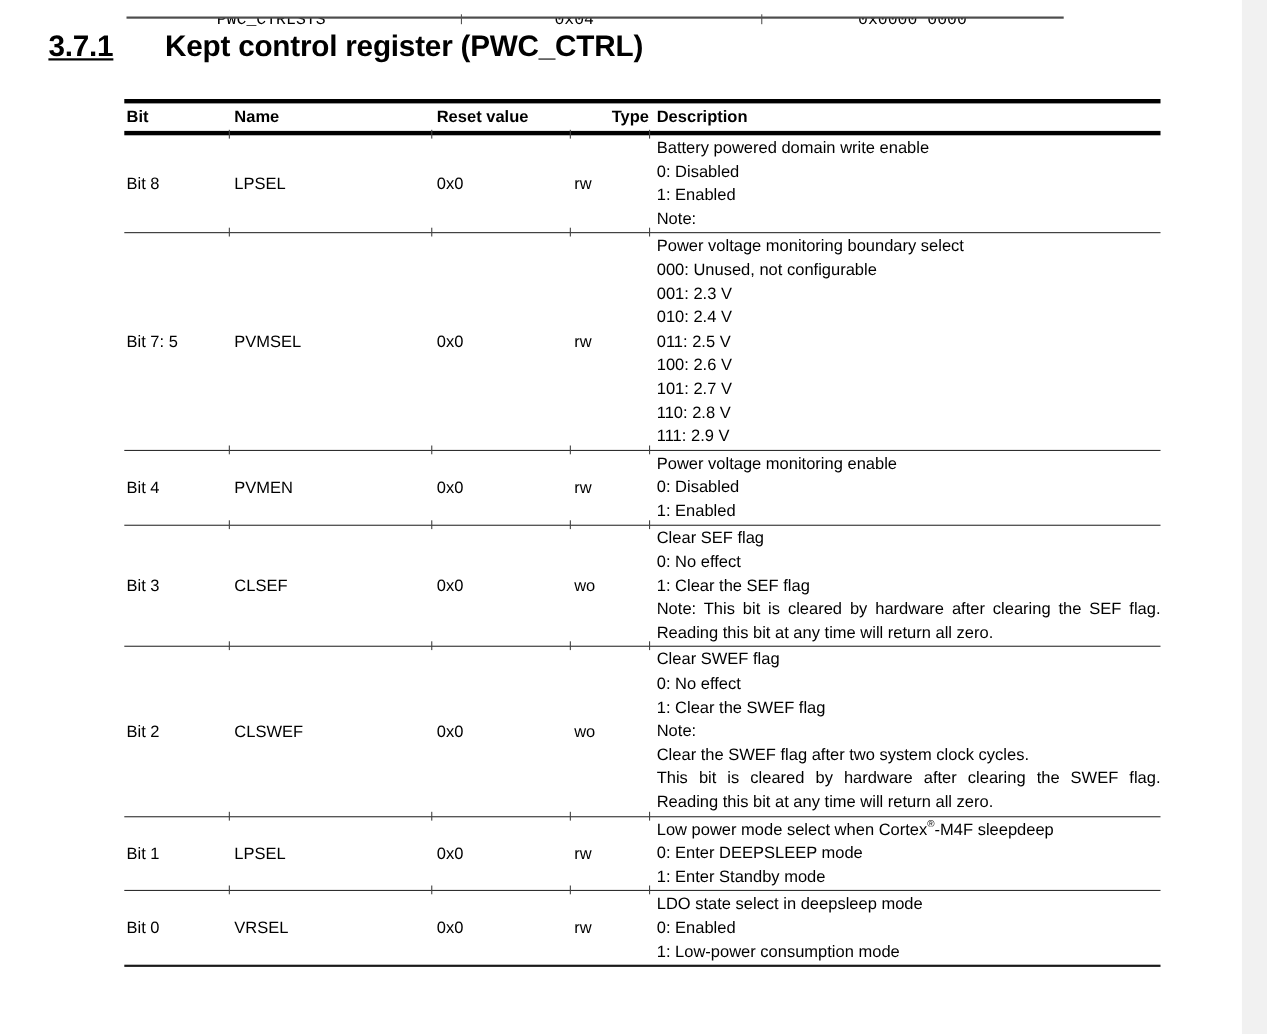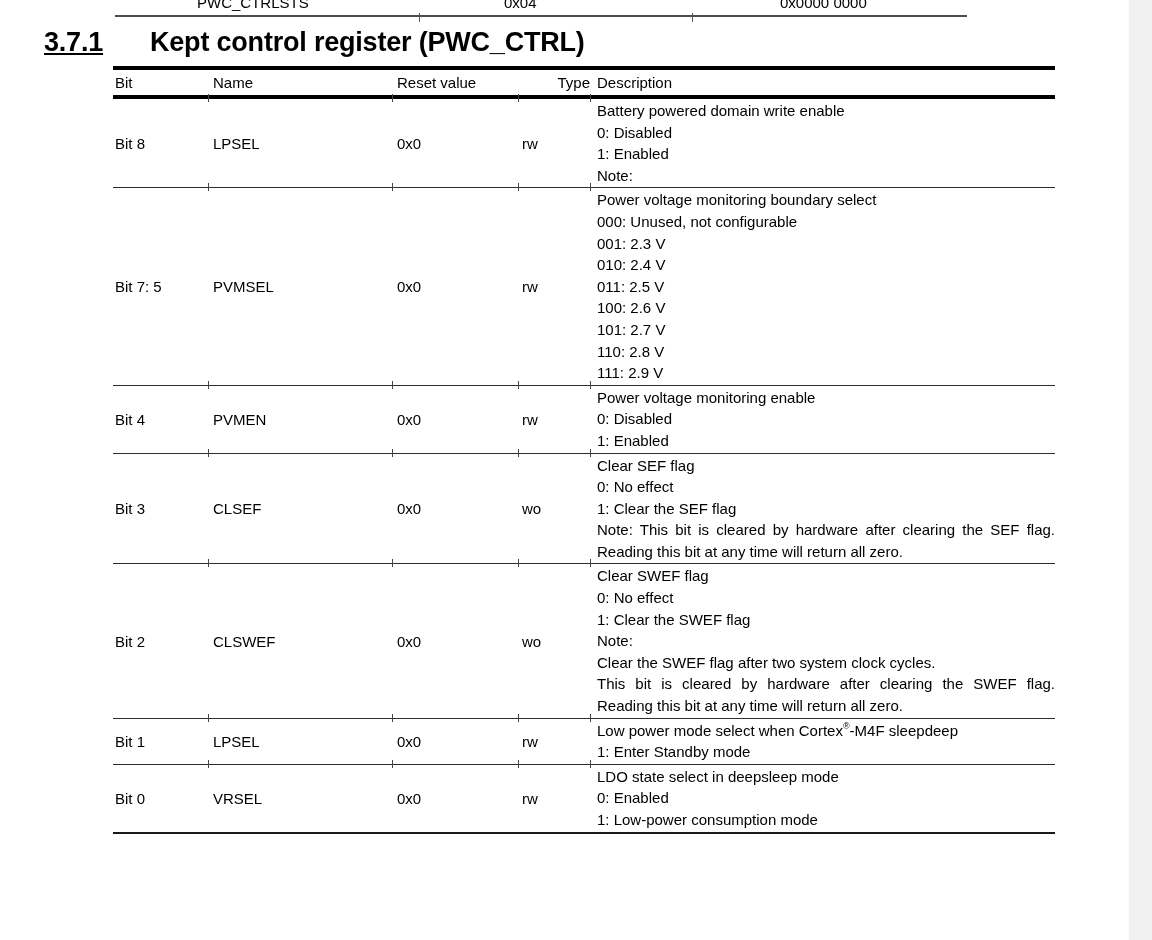--- a/index.html
+++ b/index.html
@@ -12,22 +12,23 @@
   .page { position: absolute; inset: 0; }
 
   
   .scroll-strip {
     position: absolute; top: 0; right: 0; width: 23px; height: 940px;
     background: #f1f1f1;
   }
 
   
   .prev-frag {
-    position: absolute; top: 0; left: 0; width: 1080px; height: 12px;
+    position: absolute; top: 16px; left: 0; width: 1080px; height: 12px;
     overflow: hidden;
+    font-family: Liberation Mono, monospace;
   }
   .prev-frag span {
     position: absolute; top: -6px; font-size: 15px; white-space: nowrap;
   }
   .frag-c1 { left: 197px; }
   .frag-c2 { left: 504px; }
   .frag-c3 { left: 780px; }
   .prev-rule {
     position: absolute; top: 15px; left: 115px; width: 852px; height: 2px;
     background: #4d4d4d;
@@ -48,21 +49,21 @@
 
   
   .reg-table {
     position: absolute; left: 113px; top: 66px; width: 942px;
     border-bottom: 2px solid #1a1a1a;
     font-size: 15px;
   }
   .thead {
     border-top: 4px solid #000; border-bottom: 4px solid #000;
     display: grid; grid-template-columns: 95px 184px 126px 72px 465px;
-    font-weight: normal; line-height: 25px;
+    font-weight: bold; line-height: 25px; margin-top: 24px;
   }
   .row {
     display: grid; grid-template-columns: 95px 184px 126px 72px 465px;
     position: relative; padding: 1px 0;
   }
   .row + .row { border-top: 1.4px solid #2e2e2e; }
   .tick {
     position: absolute; top: -5px; width: 1px; height: 8px; background: #444;
   }
   .c0 { padding-left: 2px; }
@@ -197,20 +198,21 @@
           <div class="tick" style="left: 95px;"></div>
           <div class="tick" style="left: 279px;"></div>
           <div class="tick" style="left: 405px;"></div>
           <div class="tick" style="left: 477px;"></div>
           <div class="c0">Bit 1</div>
           <div class="c1">LPSEL</div>
           <div class="c2">0x0</div>
           <div class="c3">rw</div>
           <div class="c4">
             <div class="desc-line">Low power mode select when Cortex<sup class="reg-mark">®</sup>-M4F sleepdeep</div>
+            <div class="desc-line">0: Enter DEEPSLEEP mode</div>
             <div class="desc-line">1: Enter Standby mode</div>
           </div>
         </div>
         <div class="row">
           <div class="tick" style="left: 95px;"></div>
           <div class="tick" style="left: 279px;"></div>
           <div class="tick" style="left: 405px;"></div>
           <div class="tick" style="left: 477px;"></div>
           <div class="c0">Bit 0</div>
           <div class="c1">VRSEL</div>

